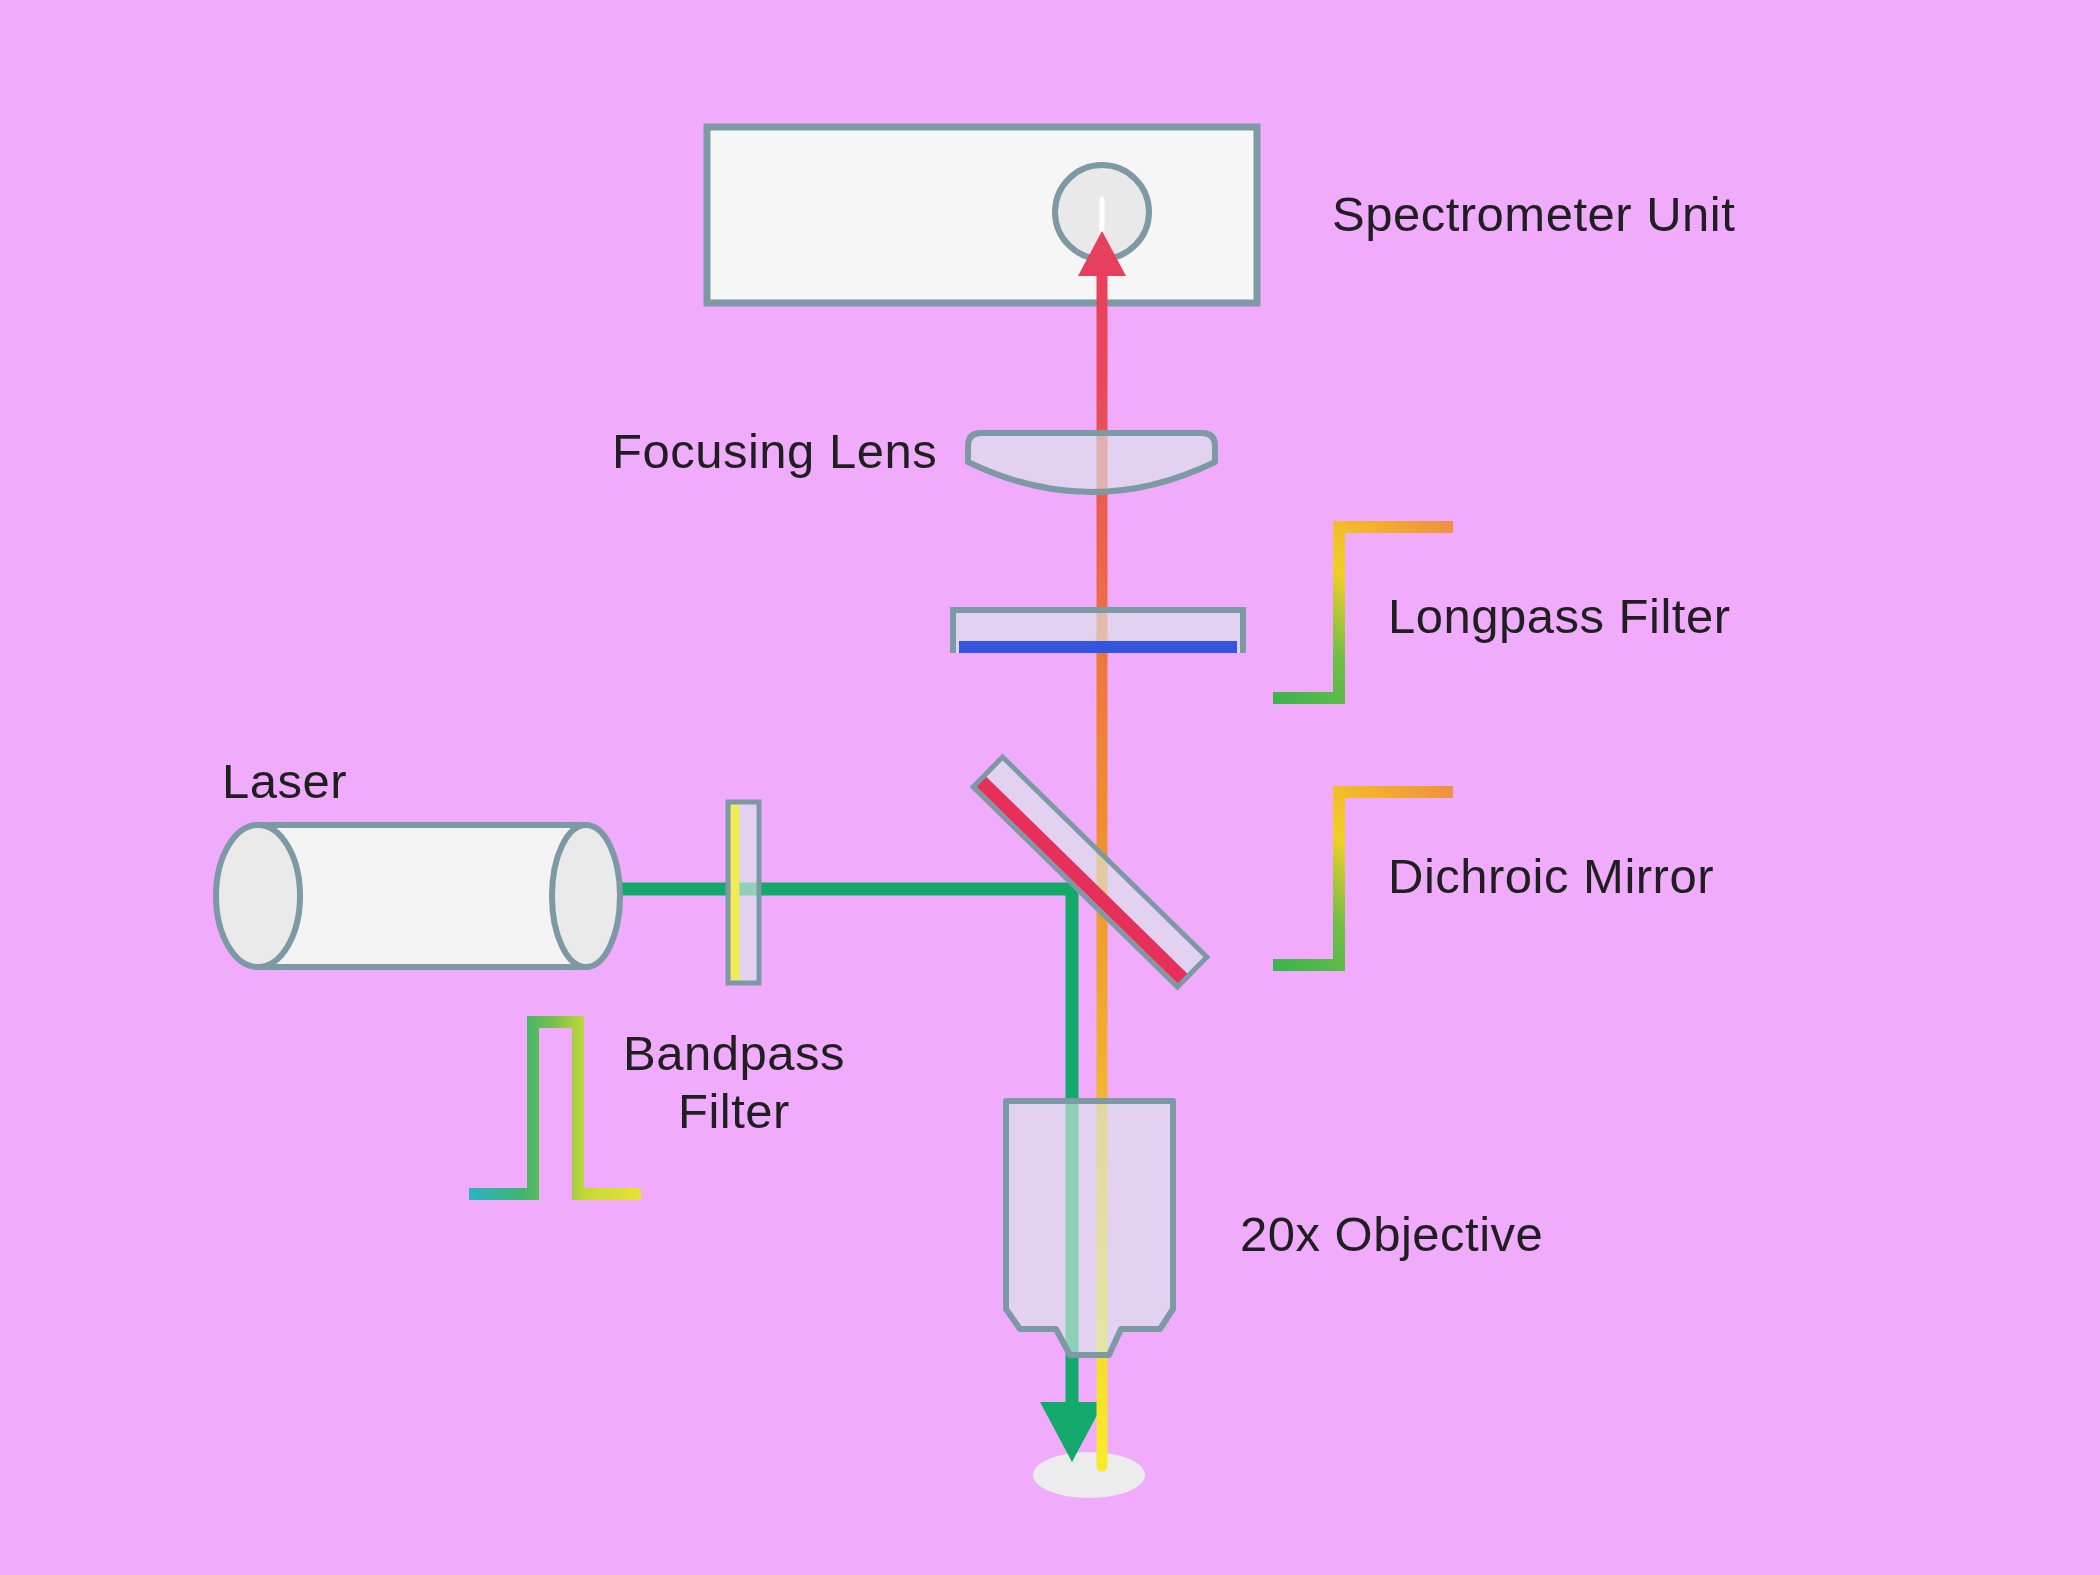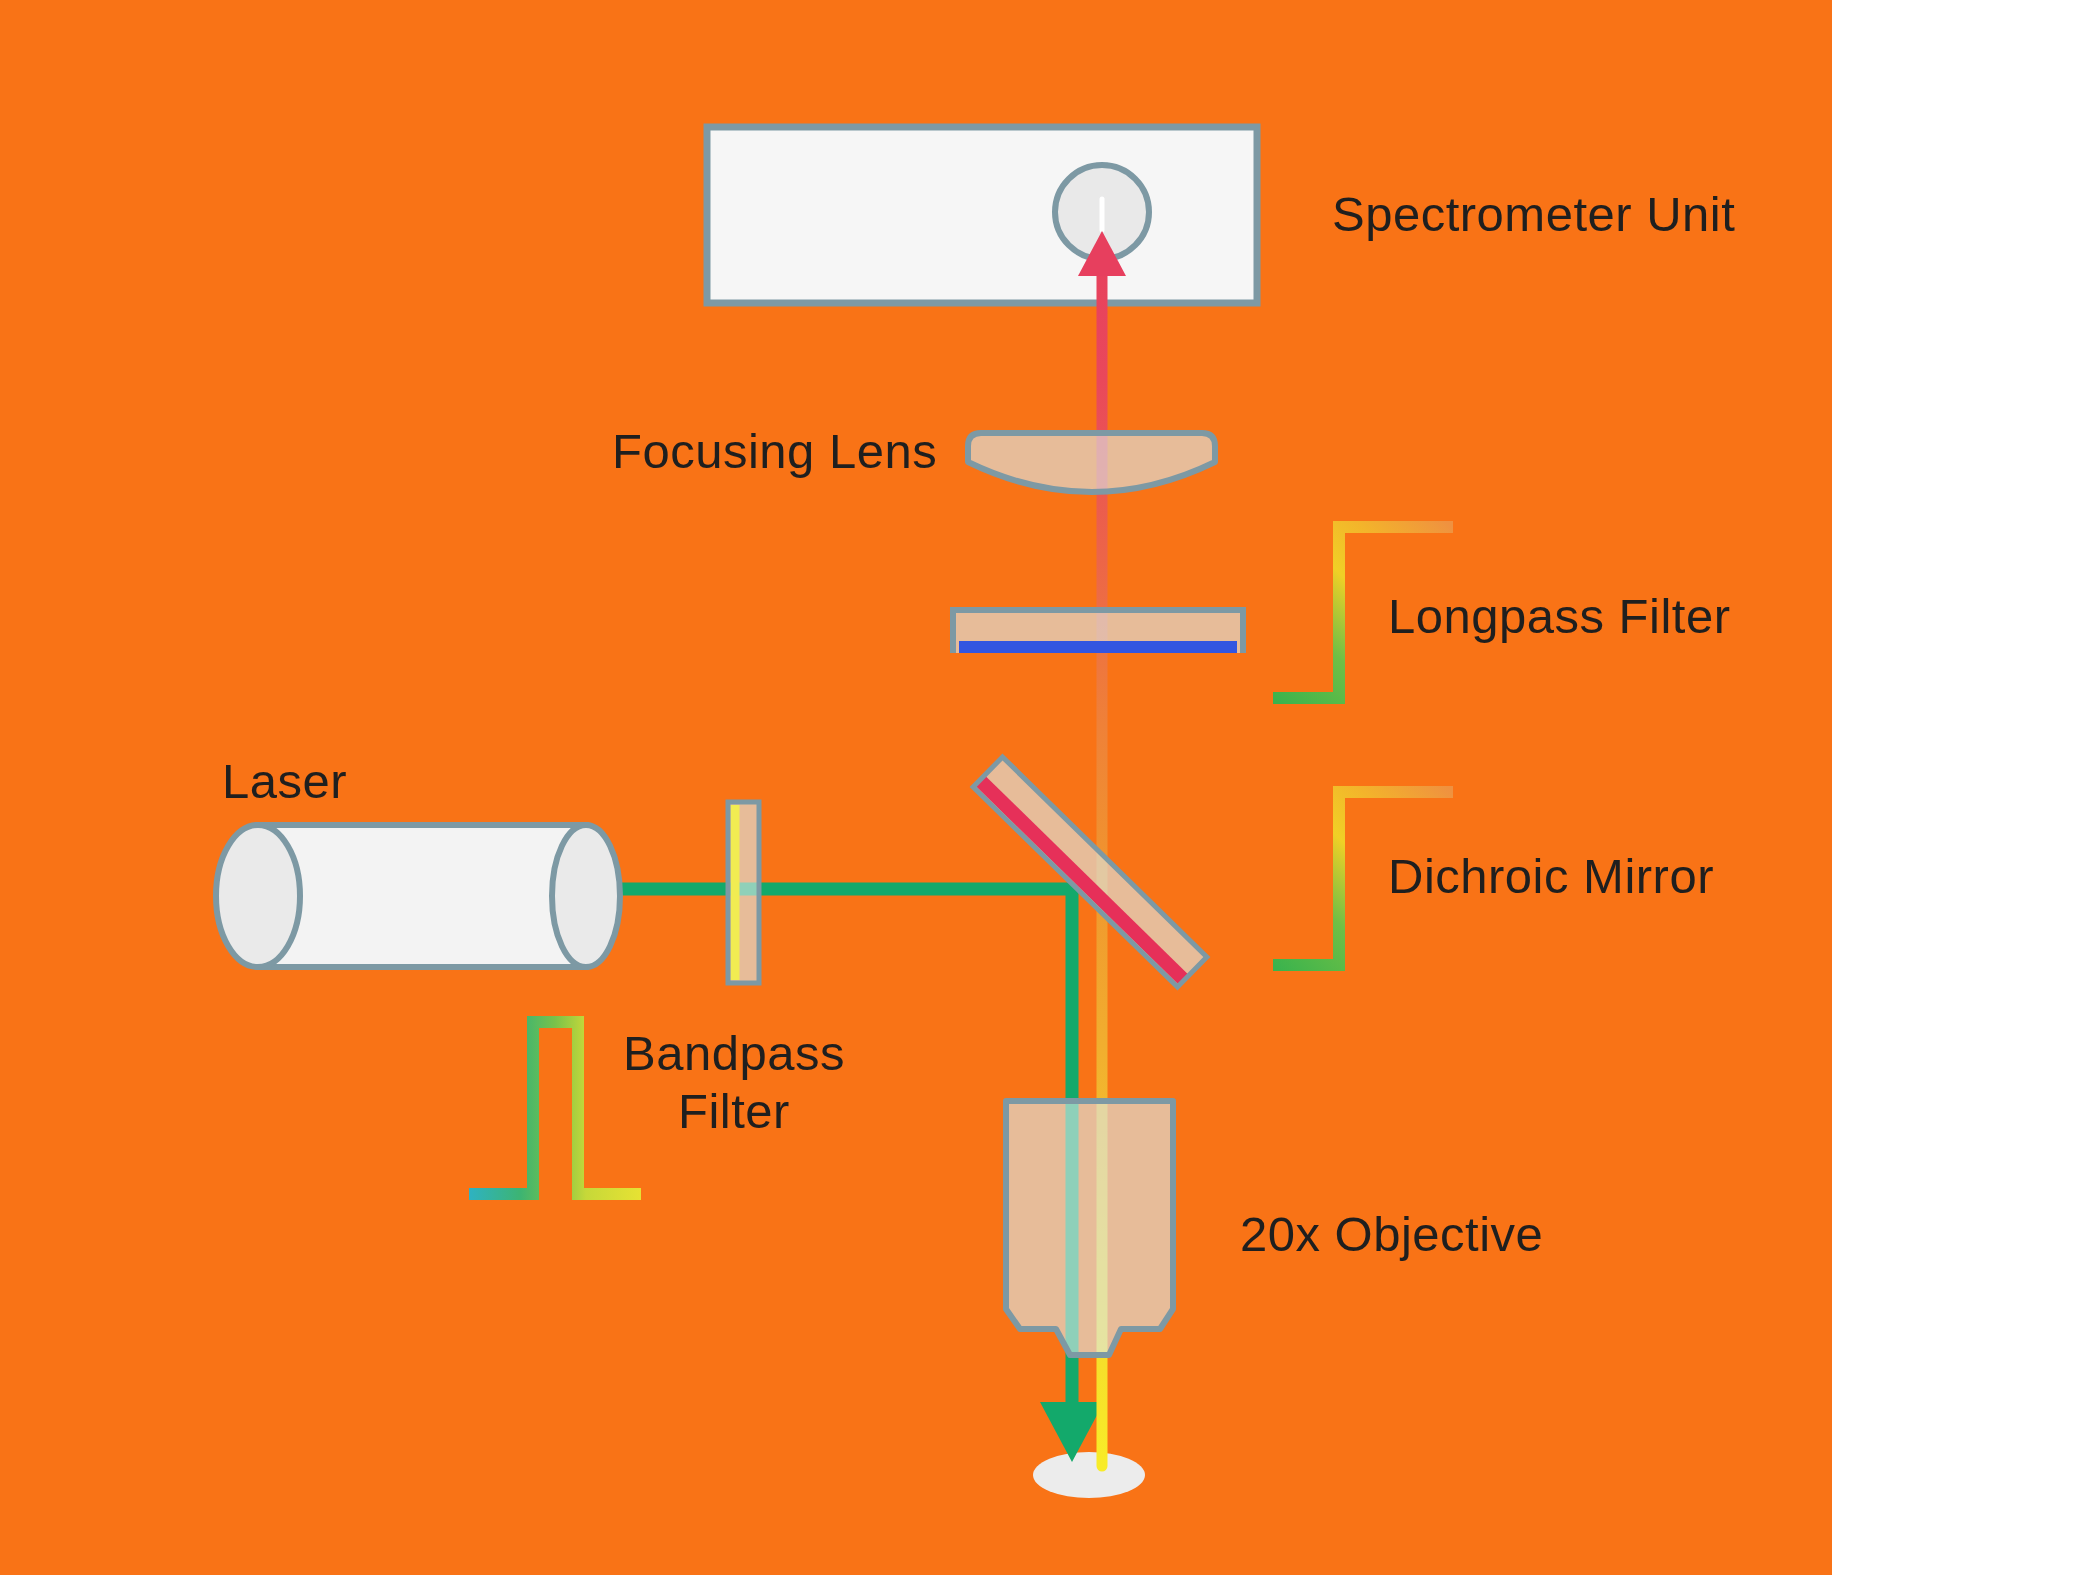--- a/index.html
+++ b/index.html
@@ -1,16 +1,16 @@
 <!DOCTYPE html>
 <html><head>
 <meta charset="utf-8">
 <style>
   html,body{margin:0;padding:0;background:#ffffff;}
-  .stage{position:relative;width:1832px;height:1575px;background:#f97316;overflow:hidden;}
+  .stage{position:relative;width:2100px;height:1575px;background:#f0abfc;overflow:hidden;}
   svg{display:block;}
   text{
     font-family:"Liberation Sans", sans-serif;
     font-size:49px;
     fill:#1f1f1f;
     letter-spacing:0.5px;
   }
 </style>
 </head>
 <body>

